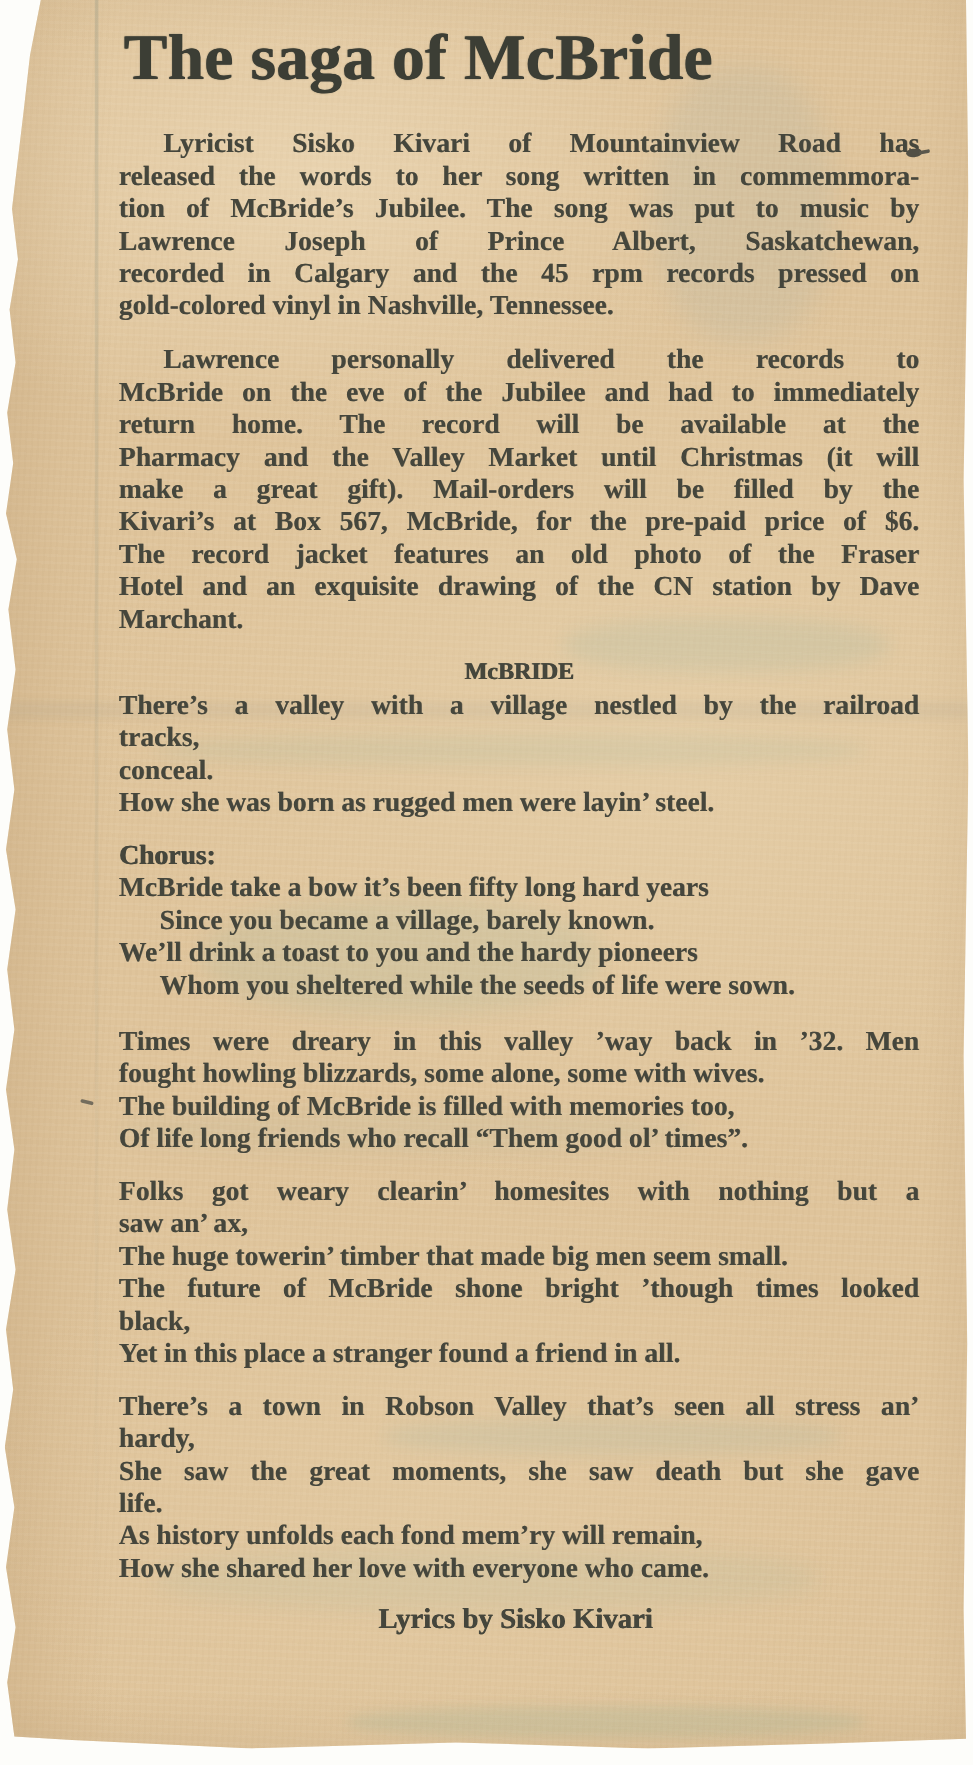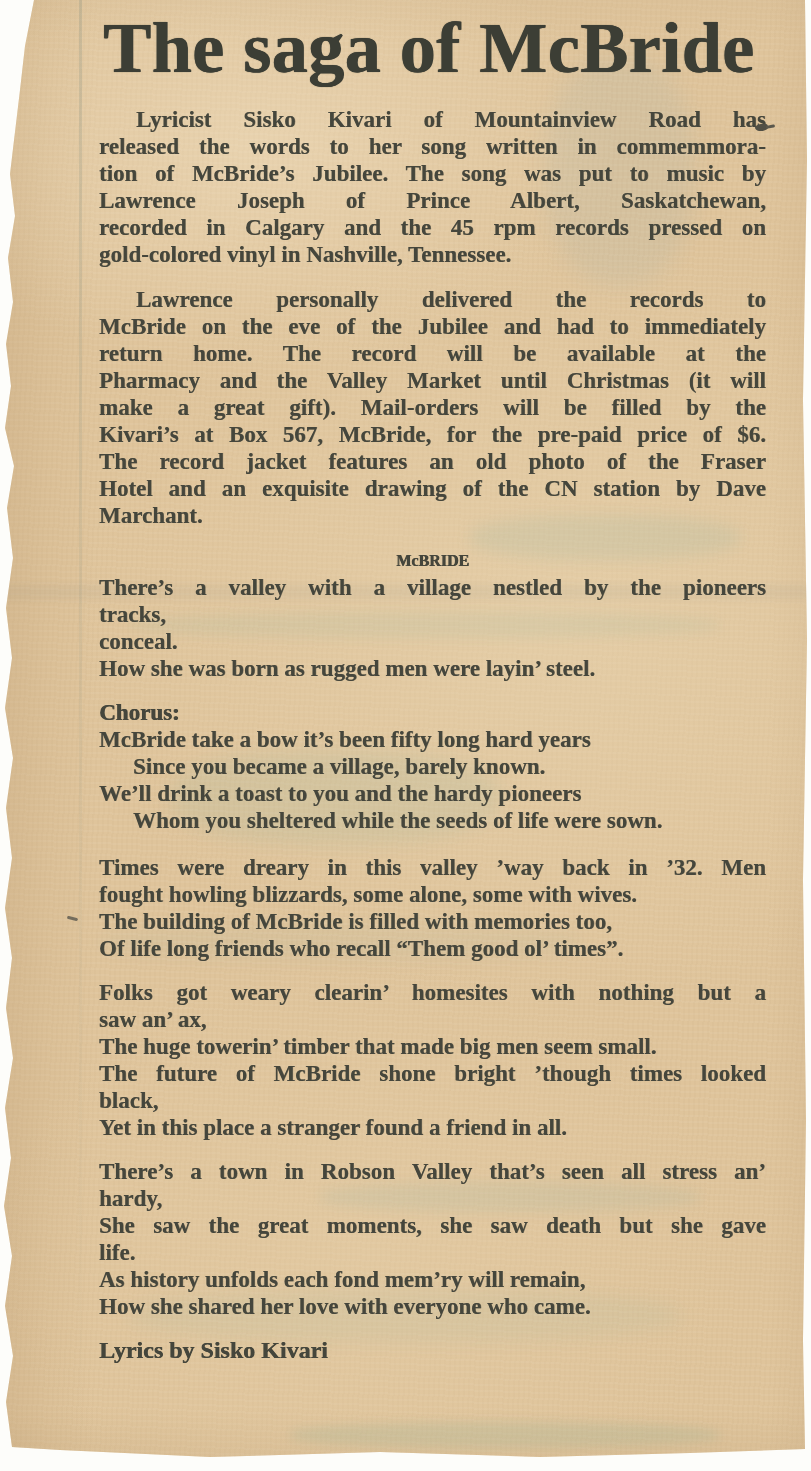--- a/index.html
+++ b/index.html
@@ -34,36 +34,36 @@
   .g3{left:130px;top:612px;width:590px;height:26px;background:rgba(160,185,160,.16);filter:blur(6px);}
   .g4{left:170px;top:750px;width:330px;height:95px;background:rgba(150,180,155,.16);filter:blur(9px);}
   .g5{left:320px;top:1182px;width:380px;height:30px;background:rgba(160,185,165,.18);filter:blur(6px);}
   .g6{left:130px;top:1288px;width:550px;height:55px;background:rgba(160,185,160,.13);filter:blur(8px);}
   .g7{left:290px;top:1422px;width:430px;height:26px;background:rgba(150,178,152,.22);filter:blur(5px);}
   .g8{left:100px;top:925px;width:480px;height:35px;background:rgba(160,180,160,.10);filter:blur(8px);}
 
   .content{position:absolute;left:99px;top:0;width:667px;color:#45463c;
     font-size:23px;line-height:27px;font-weight:bold;
     text-shadow:0.4px 0 0 rgba(60,62,52,0.55);}
-  .headline{margin:12px 0 22px 4px;font-size:72px;line-height:72px;font-weight:bold;
+  .headline{margin:12px 0 22px 4px;font-size:54px;line-height:72px;font-weight:bold;
     color:#3c3e35;letter-spacing:0.5px;
     text-shadow:0.8px 0 0 currentColor, 0 0 1px rgba(60,62,53,0.8);}
   .block{margin:0;}
   .b-paragraph{margin-bottom:18px;}
   .b-center{margin-bottom:0;}
   .b-verse{margin-bottom:17px;}
   .b-label{margin-bottom:0;}
   .b-chorus{margin-bottom:20px;}
   .line{text-align:left;}
   .line.j{text-align:justify;text-align-last:justify;}
   .line.ind{text-indent:37px;}
   .line.cind{padding-left:34px;}
-  .b-center .line{text-align:center;font-size:16px;text-shadow:0.7px 0 0 currentColor;}
+  .b-center .line{text-align:center;font-size:20px;text-shadow:0.7px 0 0 currentColor;}
   .b-label .line{text-shadow:0.7px 0 0 currentColor;}
-  .byline{margin-top:4px;text-align:left;padding-right:6px;font-size:24px;
+  .byline{margin-top:4px;text-align:center;padding-right:6px;font-size:24px;
     text-shadow:0.5px 0 0 currentColor;}
 
   .mark-right{position:absolute;left:755px;top:124px;width:13px;height:7px;background:#514f45;
     border-radius:50% 40% 45% 55%;transform:rotate(-6deg);}
   .mark-right::after{content:"";position:absolute;left:11px;top:2px;width:9px;height:3px;
     background:#5a574c;border-radius:2px;transform:rotate(-5deg);}
   .mark-left{position:absolute;left:67px;top:917px;width:11px;height:3px;background:#5a584e;
     border-radius:2px;transform:rotate(14deg);opacity:.8;}
 </style>
 </head>
@@ -101,21 +101,21 @@
             <div class="line j">make a great gift). Mail-orders will be filled by the</div>
             <div class="line j">Kivari’s at Box 567, McBride, for the pre-paid price of $6.</div>
             <div class="line j">The record jacket features an old photo of the Fraser</div>
             <div class="line j">Hotel and an exquisite drawing of the CN station by Dave</div>
             <div class="line">Marchant.</div>
           </div>
           <div class="block b-center">
             <div class="line">McBRIDE</div>
           </div>
           <div class="block b-verse">
-            <div class="line j">There’s a valley with a village nestled by the pioneers</div>
+            <div class="line j">There’s a valley with a village nestled by the railroad</div>
             <div class="line">tracks,</div>
             <div class="line">conceal.</div>
             <div class="line">How she was born as rugged men were layin’ steel.</div>
           </div>
           <div class="block b-label">
             <div class="line">Chorus:</div>
           </div>
           <div class="block b-chorus">
             <div class="line">McBride take a bow it’s been fifty long hard years</div>
             <div class="line cind">Since you became a village, barely known.</div>

